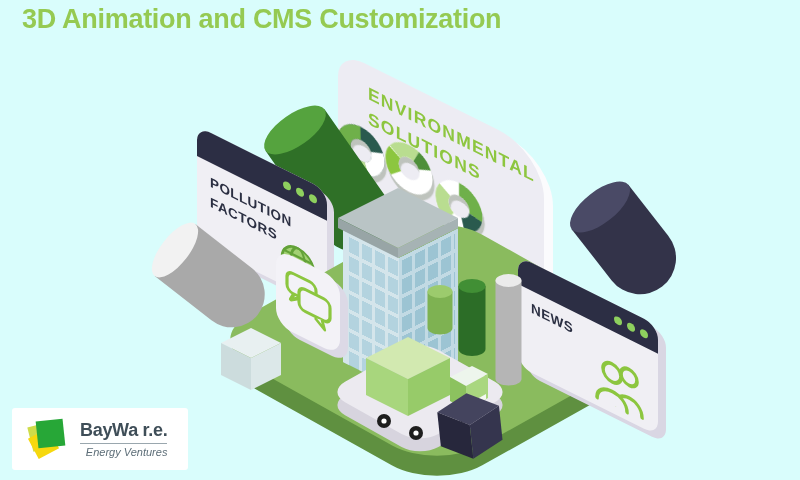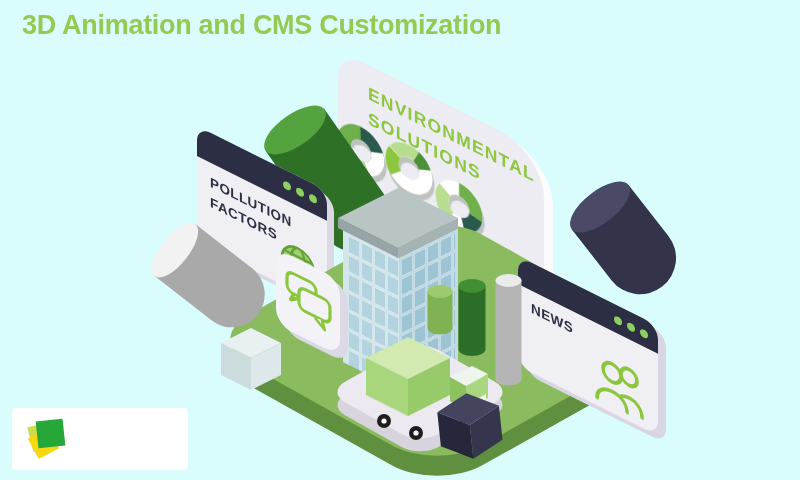--- a/index.html
+++ b/index.html
@@ -1,19 +1,19 @@
 <!DOCTYPE html>
 <html><head>
 <meta charset="utf-8">
 <style>
   html,body{margin:0;padding:0;}
   body{width:800px;height:480px;font-family:"Liberation Sans",sans-serif;}
   #canvas{position:relative;width:800px;height:480px;background:#d9fdfc;overflow:hidden;}
 
-  .page-title{position:absolute;left:22px;top:10px;font-size:27px;font-weight:bold;color:#95ca52;letter-spacing:-.3px;z-index:12;}
+  .page-title{position:absolute;left:22px;top:4px;font-size:27px;font-weight:bold;color:#95ca52;letter-spacing:-.3px;z-index:12;}
 
   
   .env-panel{position:absolute;left:338px;top:50px;width:206px;height:202px;background:#edecf3;
     border-radius:26px 46px 26px 26px;transform:skewY(26.5deg);transform-origin:0 0;
     box-shadow:9px 3px 0 #fbfbfd;z-index:1;}
   .env-label{position:absolute;left:30px;top:16px;width:164px;font-size:17.5px;font-weight:bold;
     color:#8dc63f;letter-spacing:1.2px;line-height:1.4;}
   .donut{position:absolute;filter:drop-shadow(2px 5px 0 rgba(70,90,50,.28));}
   .donut1{left:-5px;top:61px;}
   .donut2{left:43px;top:55px;}
@@ -241,15 +241,20 @@
     <polygon points="3,19 34,35 34,69 3,53" fill="#27273c"></polygon>
     <polygon points="34,35 65,19 65,53 34,69" fill="#35354e"></polygon>
   </svg>
 
   <div class="logo">
     <div class="logo-mark">
       <div class="sq sq-lightgreen"></div>
       <div class="sq sq-yellow"></div>
       <div class="sq sq-green"></div>
     </div>
+    <div class="logo-text">
+      <div class="brand">BayWa r.e.</div>
+      <div class="rule"></div>
+      <div class="tagline">Energy Ventures</div>
+    </div>
   </div>
 
 </div>
 
 </body></html>

